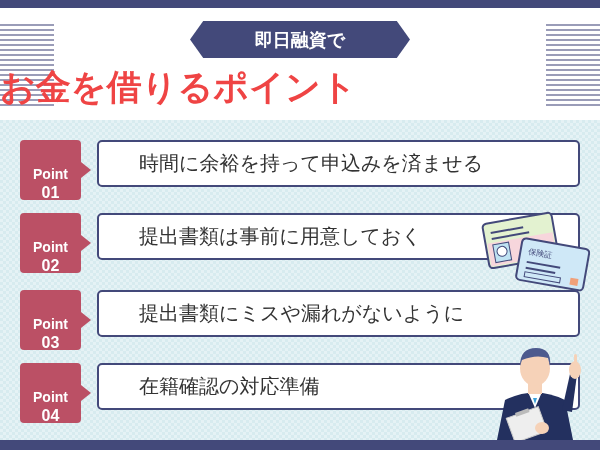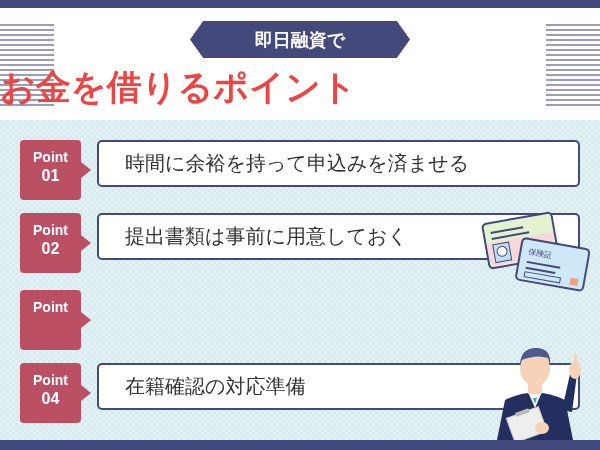--- a/index.html
+++ b/index.html
@@ -8,23 +8,23 @@
 .header{position:absolute;left:0;top:8px;width:600px;height:112px;background:#fff}
 .stripes{position:absolute;top:16px;width:54px;height:82px;background:repeating-linear-gradient(to bottom,#9a9cb8 0 2px,#fff 2px 5px)}
 .stripes.l{left:0}.stripes.r{right:0}
 .tag{position:absolute;left:190px;top:13px;width:220px;height:37px;background:#43497a;clip-path:polygon(6% 0,94% 0,100% 50%,94% 100%,6% 100%,0 50%);color:#fff;font-weight:bold;font-size:18px;display:flex;align-items:center;justify-content:center}
 .title{position:absolute;left:0;top:56px;width:600px;text-align:left;font-size:35px;font-weight:bold;color:#ef4444}
 .main{position:absolute;left:0;top:120px;width:600px;height:320px;background-color:#d7ebef;background-image:linear-gradient(45deg,rgba(255,255,255,.35) 25%,transparent 25%,transparent 75%,rgba(255,255,255,.35) 75%),linear-gradient(45deg,rgba(255,255,255,.35) 25%,transparent 25%,transparent 75%,rgba(255,255,255,.35) 75%);background-size:6px 6px;background-position:0 0,3px 3px}
 .bottombar{position:absolute;left:0;top:440px;width:600px;height:10px;background:#43497a}
 .row{position:absolute;left:20px;width:560px;height:48px}
 .badge{position:absolute;left:0;top:0;width:61px;height:60px;background:#bb5065;border-radius:4px;color:#fff;text-align:center;font-weight:bold}
 .badge::after{content:"";position:absolute;right:-10px;top:22px;border-left:10px solid #bb5065;border-top:8px solid transparent;border-bottom:8px solid transparent}
-.badge .p{display:block;font-size:14px;margin-top:9px;font-family:"Liberation Sans",sans-serif}
+.badge .p{display:block;font-size:14px;margin-top:26px;font-family:"Liberation Sans",sans-serif}
 .badge .n{display:block;font-size:16px;line-height:22px;font-family:"Liberation Sans",sans-serif}
-.box{position:absolute;left:77px;top:0;width:483px;height:47px;background:#fff;border:2px solid #43497a;border-radius:5px;display:flex;align-items:center;padding-left:26px;font-size:20px;color:#333;font-weight:500}
+.box{position:absolute;left:77px;top:0;width:483px;height:47px;background:#fff;border:2px solid #43497a;border-radius:5px;display:flex;align-items:center;padding-left:40px;font-size:20px;color:#333;font-weight:500}
 .cards{position:absolute;left:480px;top:208px;width:110px;height:90px}
 .person{position:absolute;left:480px;top:340px;width:110px;height:110px}
 </style>
 </head>
 <body>
 
 <div class="topbar"></div>
 
 <div class="header">
   <div class="stripes l"></div>
@@ -44,21 +44,23 @@
   <div class="row" style="top:93px">
     <div class="badge">
       <span class="p">Point</span>
       <span class="n">02</span>
     </div>
     <div class="box">提出書類は事前に用意しておく</div>
   </div>
   <div class="row" style="top:170px">
     <div class="badge">
       <span class="p">Point</span>
+      <span class="n">03</span>
     </div>
+    <div class="box">提出書類にミスや漏れがないように</div>
   </div>
   <div class="row" style="top:243px">
     <div class="badge">
       <span class="p">Point</span>
       <span class="n">04</span>
     </div>
     <div class="box">在籍確認の対応準備</div>
   </div>
 </div>
 

